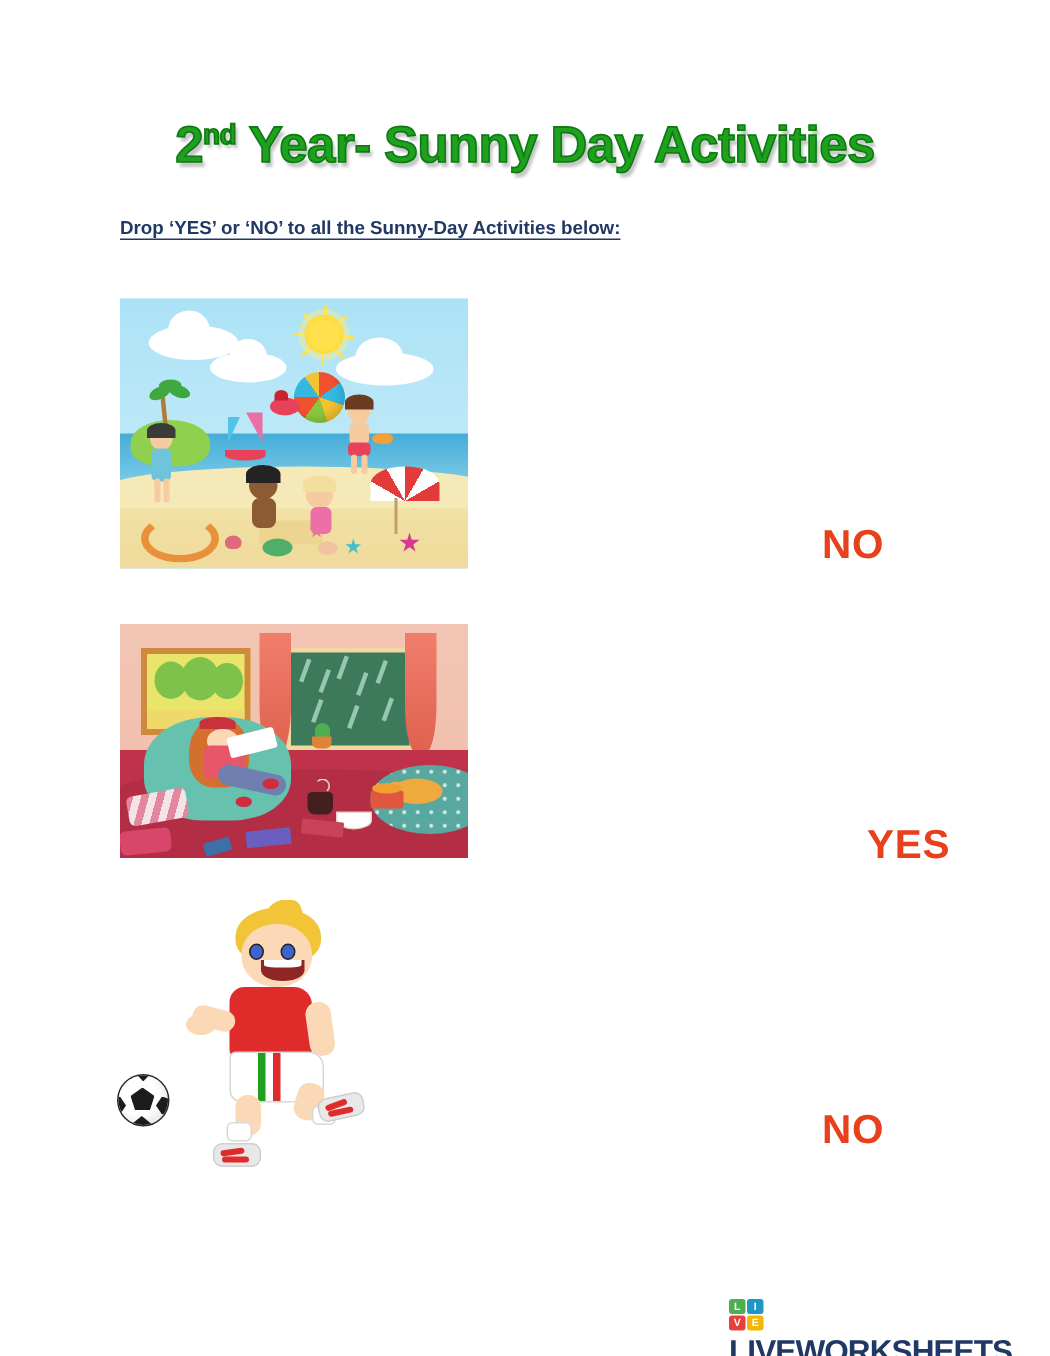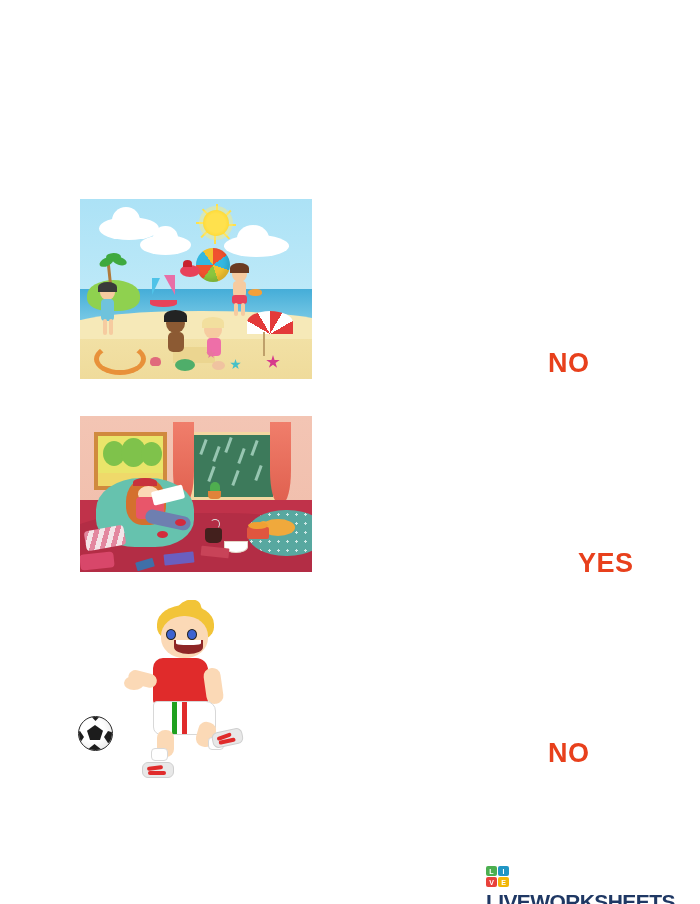--- a/index.html
+++ b/index.html
@@ -262,21 +262,25 @@
     font-weight: bold;
     color: #1F3864;
     letter-spacing: -0.6px;
   }
 </style>
 </head>
 <body>
 
 <div class="page">
 
-
+  <div class="title">
+    <span>2</span><sup>nd</sup><span> Year- Sunny Day Activities</span>
+  </div>
+
+  <div class="instruction">Drop ‘YES’ or ‘NO’ to all the Sunny-Day Activities below:</div>
 
   <div class="pic" id="pic-beach">
     <div class="beach-sky"></div>
     <div class="beach-sea"></div>
     <div class="beach-sand"></div>
     <div class="sand-hump"></div>
 
     <div class="cloud c1"></div>
     <div class="cloud c2"></div>
     <div class="cloud c3"></div>

